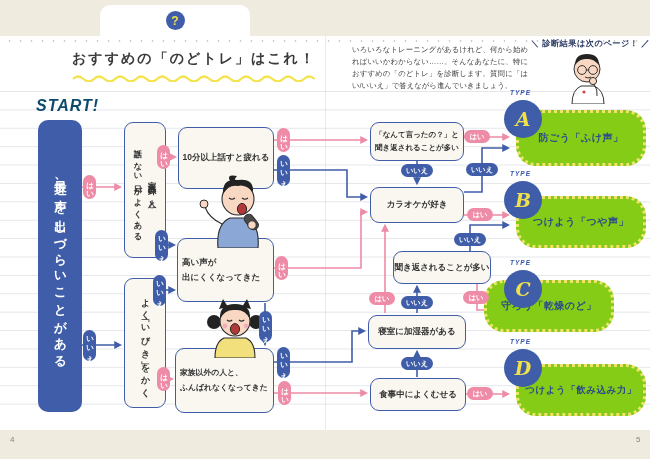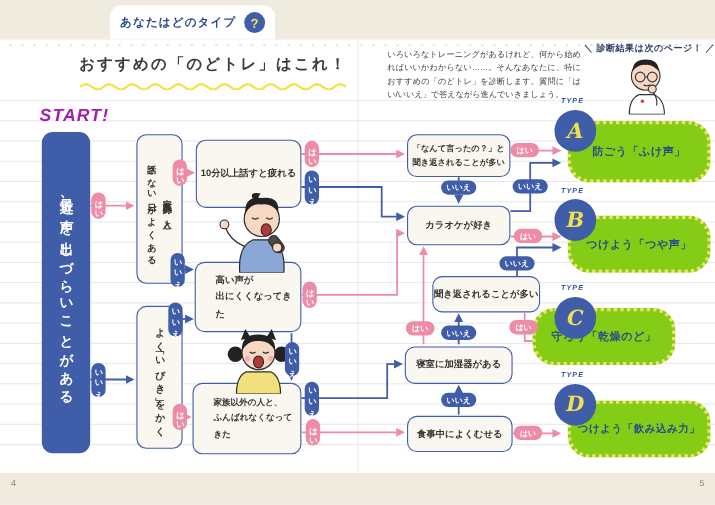--- a/index.html
+++ b/index.html
@@ -26,31 +26,31 @@
     display:flex;align-items:center;justify-content:center;font-size:12px;font-weight:bold;}
   .title{position:absolute;left:72px;top:50px;font-size:14px;font-weight:bold;color:#3a3a3a;letter-spacing:2px;}
   .wavy{position:absolute;left:72px;top:74px;}
   .intro{position:absolute;left:352px;top:44px;width:176px;font-size:7.4px;line-height:1.62;
     color:#3c3c3c;text-align:justify;}
   .callout{position:absolute;left:520px;top:38px;width:130px;text-align:right;
     font-size:8.2px;font-weight:bold;color:#2c3b66;letter-spacing:.5px;}
 
   
   .start-label{position:absolute;left:36px;top:97px;font-size:16px;font-weight:bold;
-    font-style:italic;color:#a21caf;letter-spacing:1px;}
+    font-style:italic;color:#0c4a6e;letter-spacing:1px;}
   .start-box{position:absolute;left:38px;top:120px;width:44px;height:292px;background:#3f5da8;
     border-radius:10px;display:flex;align-items:center;justify-content:center;}
   .start-box span{writing-mode:vertical-rl;color:#fff;font-size:12.5px;font-weight:bold;letter-spacing:2.5px;}
 
   
   .qbox{position:absolute;background:#faf7f0;border:1.6px solid #3f5da8;border-radius:9px;
     display:flex;align-items:center;justify-content:center;font-weight:bold;color:#333;box-sizing:border-box;}
   .qbox .qt{white-space:pre-line;text-align:center;line-height:1.8;font-size:8.5px;}
   .qbox.vert .qt{writing-mode:vertical-rl;letter-spacing:2px;line-height:1.7;}
-  .qbox.left{justify-content:flex-start;padding-left:18px;}
+  .qbox.left{justify-content:flex-start;padding-left:4px;}
   .qbox.left .qt{text-align:left;}
 
   
   .pill{position:absolute;border-radius:999px;color:#fff;font-weight:bold;z-index:6;
     display:flex;align-items:center;justify-content:center;box-sizing:border-box;}
   .pill.yes{background:#ee8ba6;}
   .pill.no{background:#3f5da8;}
   .pv{width:13px;font-size:7.5px;}
   .pv span{writing-mode:vertical-rl;letter-spacing:1px;}
   .pv.yes{height:24px;}
@@ -76,21 +76,20 @@
 </style>
 </head>
 <body>
 
 <div class="page"></div>
 <div class="ruled"></div>
 <div class="gutter"></div>
 <div class="dots"></div>
 
 <div class="tab">
-  <span class="tab-label">あなたはどのタイプ</span>
   <span class="tab-q">?</span>
 </div>
 <div class="title">おすすめの「のどトレ」はこれ！</div>
 <svg class="wavy" width="252" height="8">
   <path d="M1 5 q5 -5 10.5 0 t10.5 0 t10.5 0 t10.5 0 t10.5 0 t10.5 0 t10.5 0 t10.5 0 t10.5 0 t10.5 0 t10.5 0 t10.5 0 t10.5 0 t10.5 0 t10.5 0 t10.5 0 t10.5 0 t10.5 0 t10.5 0 t10.5 0 t10.5 0 t10.5 0 t10.5 0" stroke="#f3e34d" stroke-width="2.2" fill="none"></path>
 </svg>
 <div class="intro">いろいろなトレーニングがあるけれど、何から始めればいいかわからない……。そんなあなたに、特におすすめの「のどトレ」を診断します。質問に「はい/いいえ」で答えながら進んでいきましょう。</div>
 <div class="callout">＼ 診断結果は次のページ！ ／</div>
 
 <svg class="illus" style="left:548px;top:50px;" width="80" height="54" viewBox="0 0 80 54">

